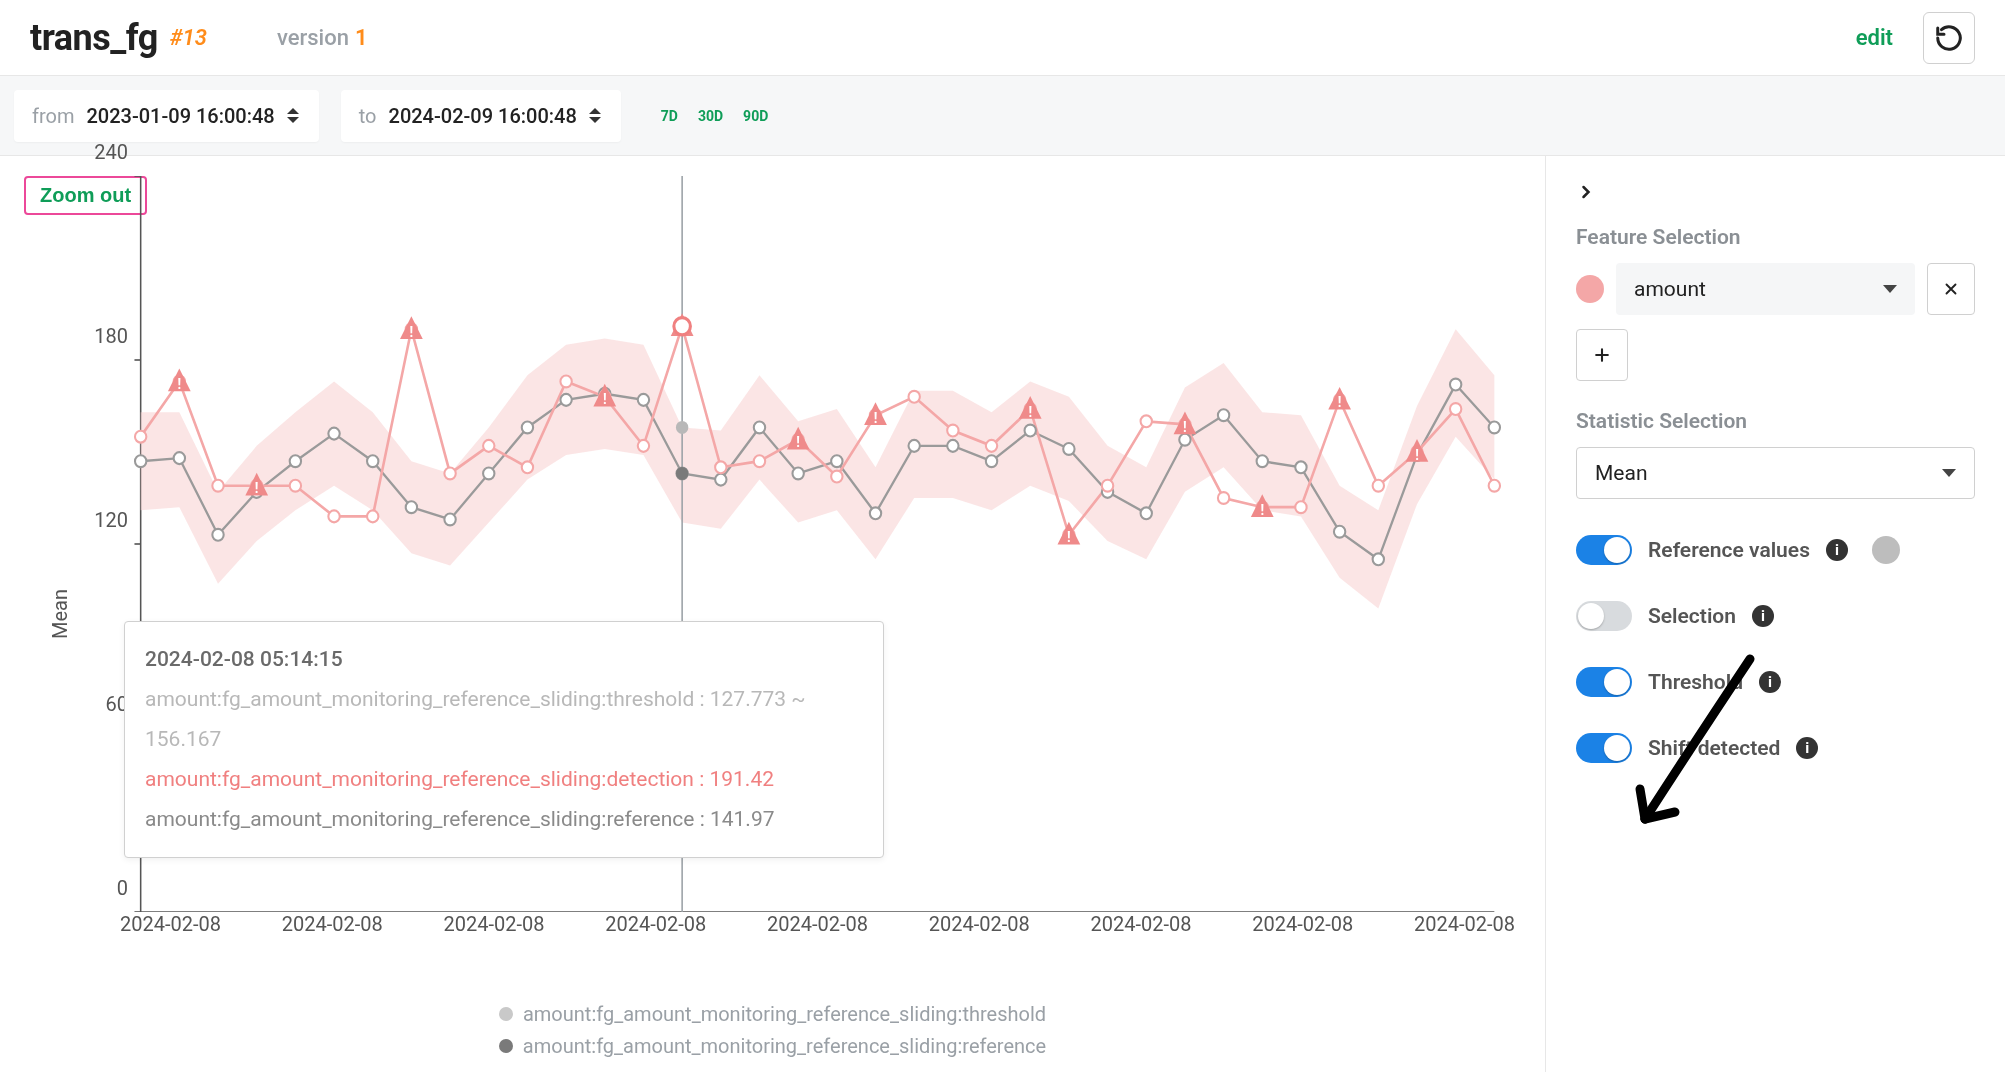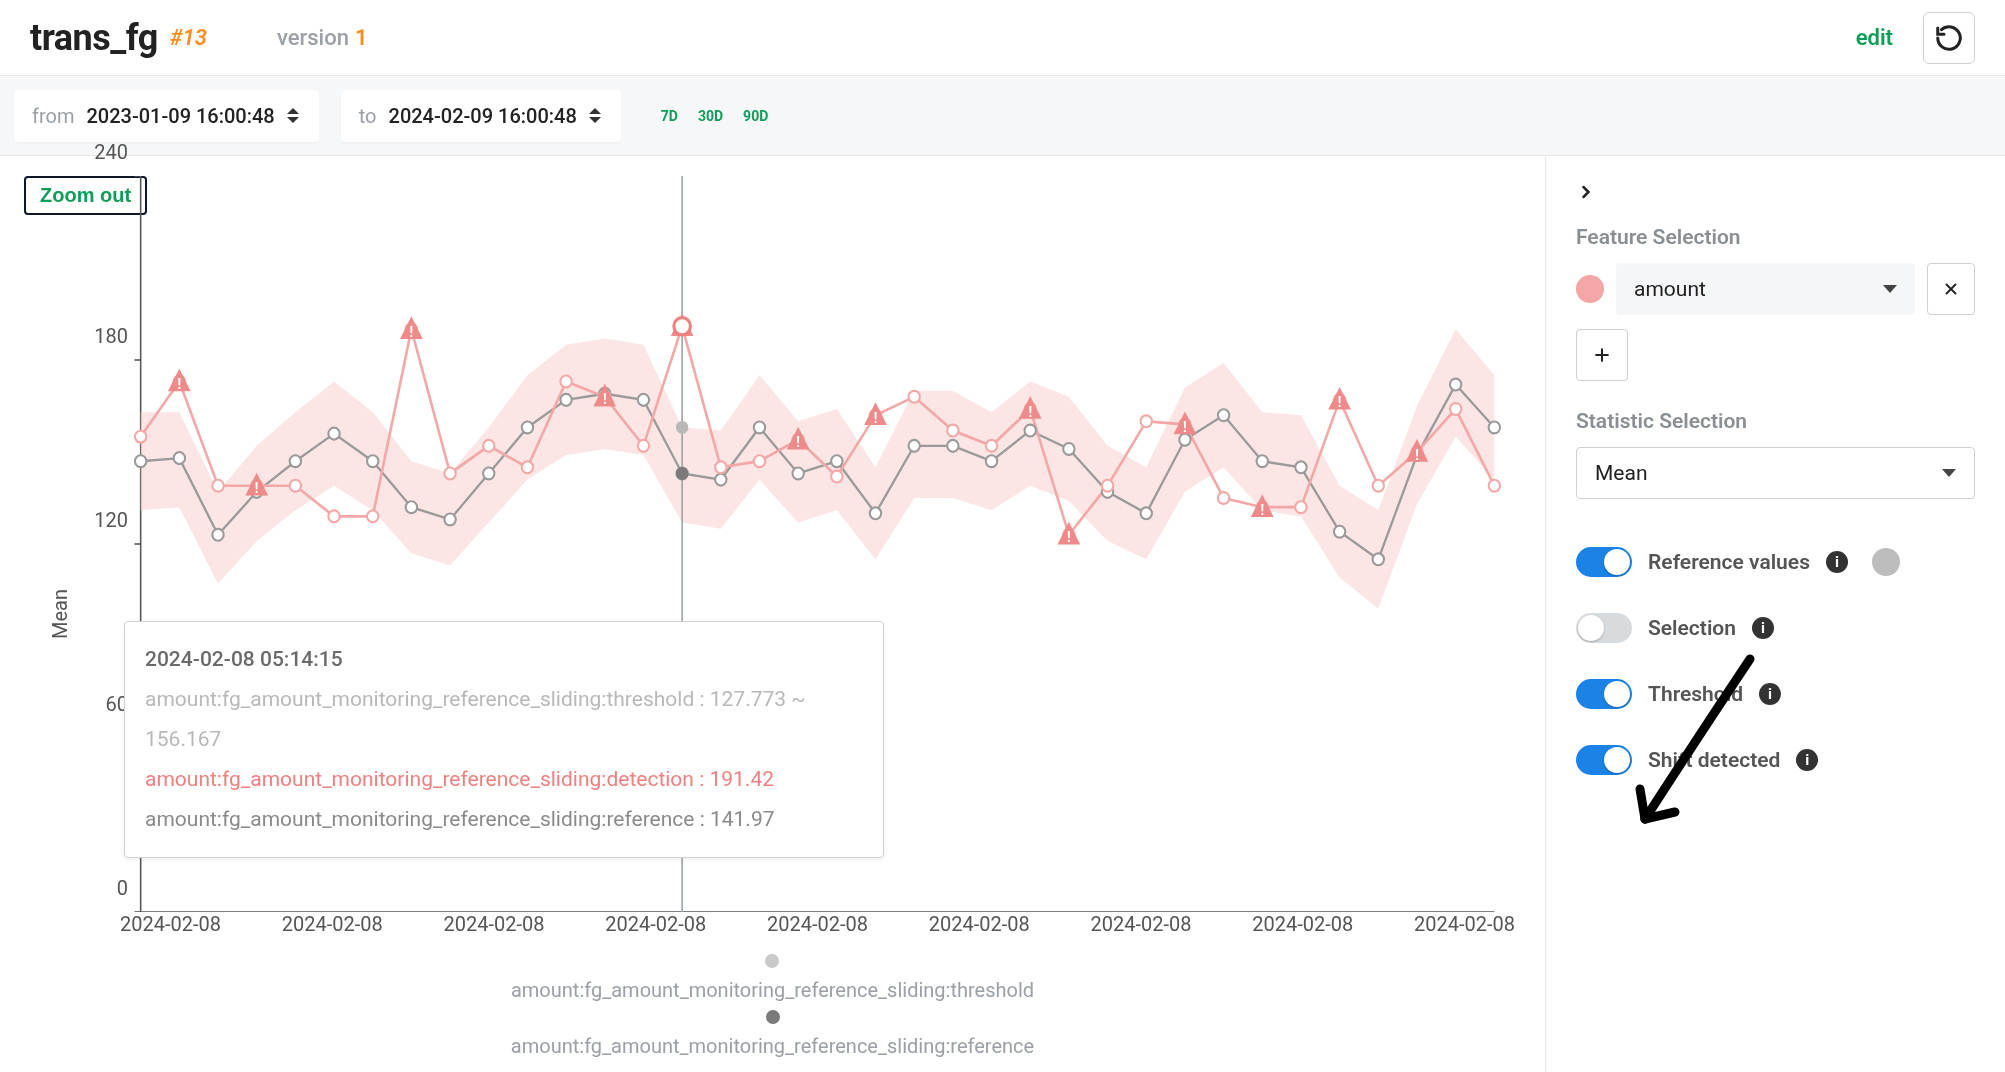--- a/index.html
+++ b/index.html
@@ -49,34 +49,34 @@
   .sort-icon .up { border-bottom:6px solid #333; }
   .sort-icon .dn { border-top:6px solid #333; }
   .quick { display:flex; gap:20px; margin-left: 18px; }
   .quick span { color:#0f9d58; font-weight:700; font-size:14px; cursor:pointer; }
 
   .body { display:flex; height: calc(100% - 156px); }
   .chart-pane { flex:1; padding: 20px; position:relative; }
   .side-pane { width: 460px; border-left:1px solid #e7e7e7; padding: 20px 30px; }
 
   .zoom-out {
-    border: 2px solid #0f172a; color:#0f9d58; font-weight:700; font-size:20px;
+    border: 2px solid #ec4899; color:#0f9d58; font-weight:700; font-size:20px;
     background:#fff; padding: 6px 14px; border-radius:4px; cursor:pointer;
     position:absolute; top:20px; left:24px;
   }
 
   .plot-wrap { position:absolute; top:20px; left:120px; right:30px; bottom:160px; }
   .y-title { position:absolute; left:35px; top:50%; transform: translateY(-50%) rotate(-90deg); color:#555; font-size:20px; }
   .y-ticks { position:absolute; left:78px; top:20px; bottom:160px; width:50px;}
   .y-tick { position:absolute; right:0; color:#555; font-size:20px; text-align:right; width:50px; transform:translateY(-50%);}
 
   .x-ticks { position:absolute; left:120px; right:30px; bottom:120px; height:40px; display:flex; justify-content:space-between; color:#555; font-size:20px; }
 
   .legend { position:absolute; left:0; right:0; bottom:10px; text-align:center; }
-  .legend-row { display:inline-flex; align-items:center; gap:10px; margin: 4px 18px; font-size:20px;flex-direction:column;}
+  .legend-row { display:inline-flex; align-items:center; gap:10px; margin: 4px 18px; font-size:20px;}
   .legend-dot { width:14px; height:14px; border-radius:50%; }
   .lg-gray-light { background:#c9c9c9; }
   .lg-pink { background:#f08080; }
   .lg-gray { background:#7a7a7a; }
   .legend .txt-gray { color:#9aa0a6; }
   .legend .txt-pink { color:#f08080; }
 
   .tooltip {
     position:absolute; left:4px; top:445px; width:760px;
     background:#fff; border:1px solid #d0d0d0; border-radius:4px;
@@ -362,21 +362,21 @@
             <path d="M12 5v14M5 12h14"></path>
           </svg>
       </div>
 
       <div class="side-h" style="margin-top:28px">Statistic Selection</div>
       <div class="select-box bordered">
         <span>Mean</span>
         <span class="chev-down"></span>
       </div>
 
-      <div class="toggle-row" style="margin-top:48px">
+      <div class="toggle-row" style="margin-top:36px">
         <div class="toggle on">
             <div class="knob"></div>
           </div>
         <span>Reference values</span>
         <span class="info-icon">i</span>
         <span class="gray-dot-large"></span>
       </div>
       <div class="toggle-row">
         <div class="toggle off">
             <div class="knob"></div>

